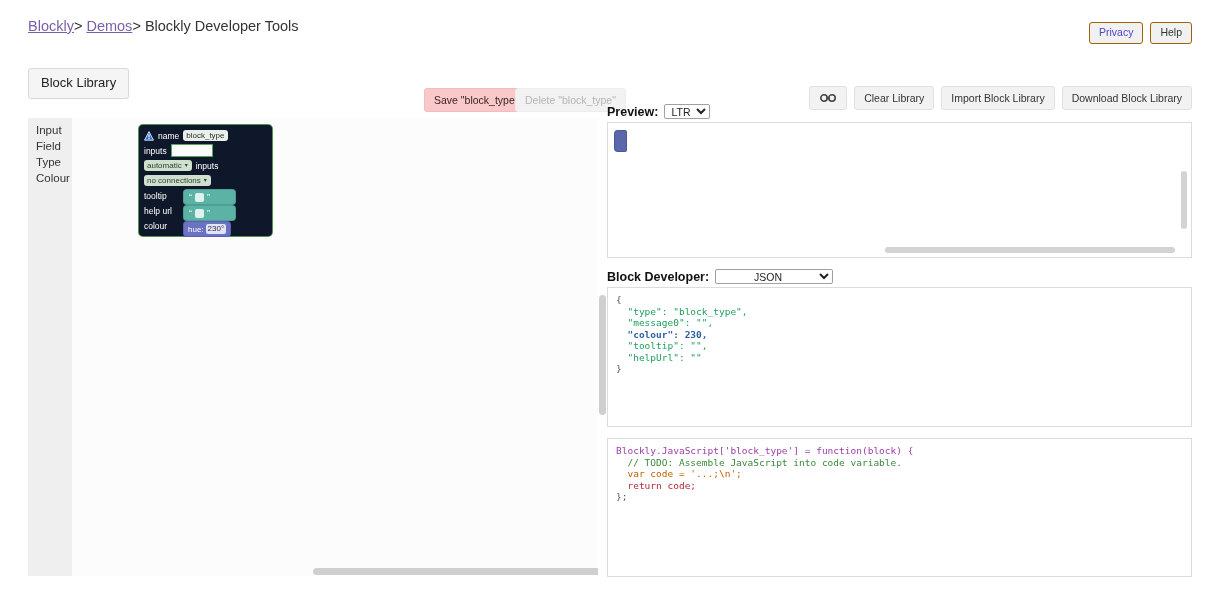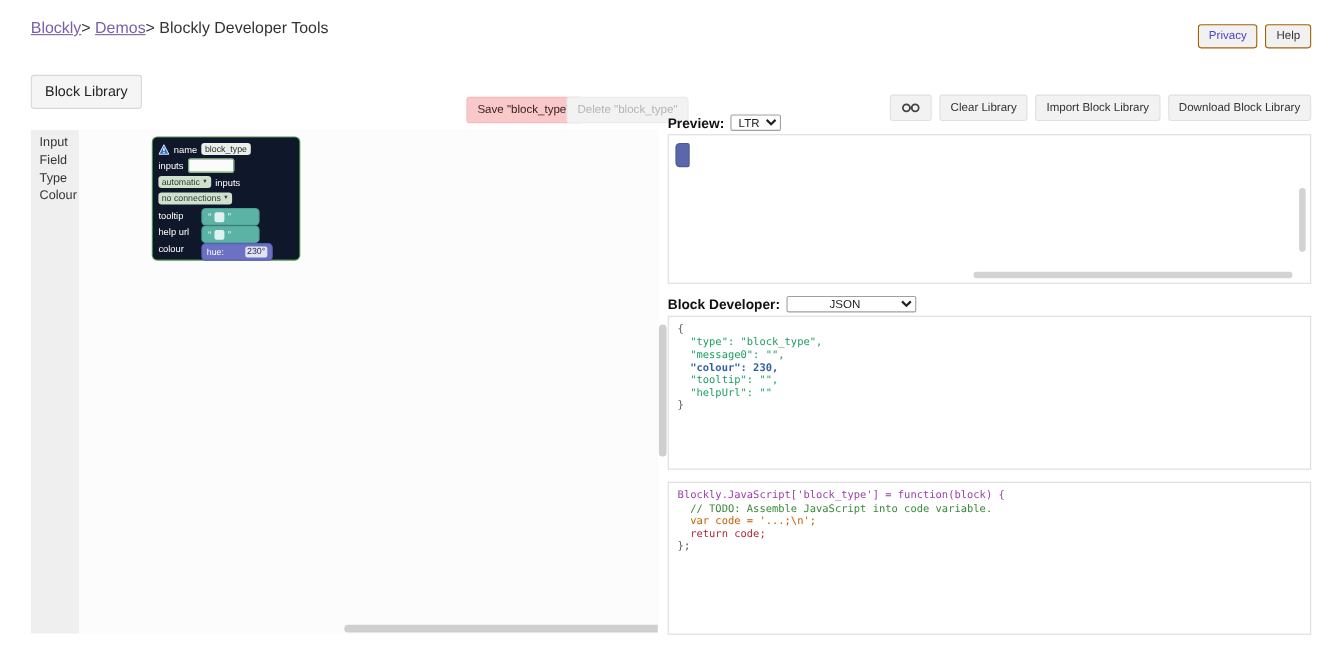--- a/index.html
+++ b/index.html
@@ -126,21 +126,21 @@
     height: 14px; display: flex; align-items: center; gap: 3px;
     padding: 0 5px; box-shadow: 0 0 0 1px #4f9f93;
   }
   .quote { color: #eafaf7; font-size: 9px; line-height: 9px; }
   .txt-field {
     background: #dff2ef; width: 9px; height: 9px; border-radius: 2px;
     display: inline-block;
   }
   .hue-block {
     position: absolute; background: #6b72c4; border-radius: 3px;
-    height: 14px; display: flex; align-items: center; gap: 19px;
+    height: 14px; display: flex; align-items: center; gap: 2px;
     padding: 0 4px; box-shadow: 0 0 0 1px #5a61b4;
     color: #ffffff; font-size: 8px; white-space: nowrap;
   }
   .hue-val {
     background: #e2e4f5; color: #2b2b3b; border-radius: 2px;
     padding: 0 2px; font-size: 8px; line-height: 10px;
   }
 
   
   .ws-hscroll {

